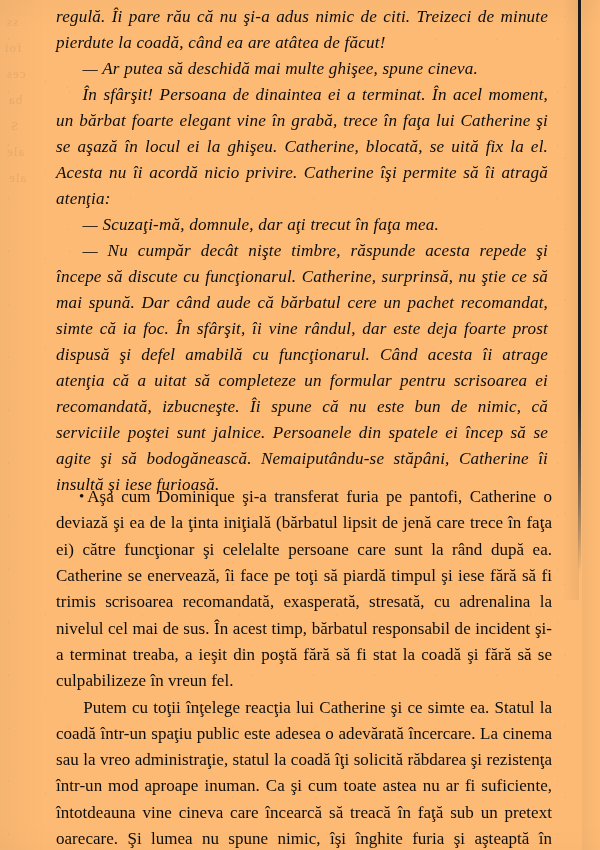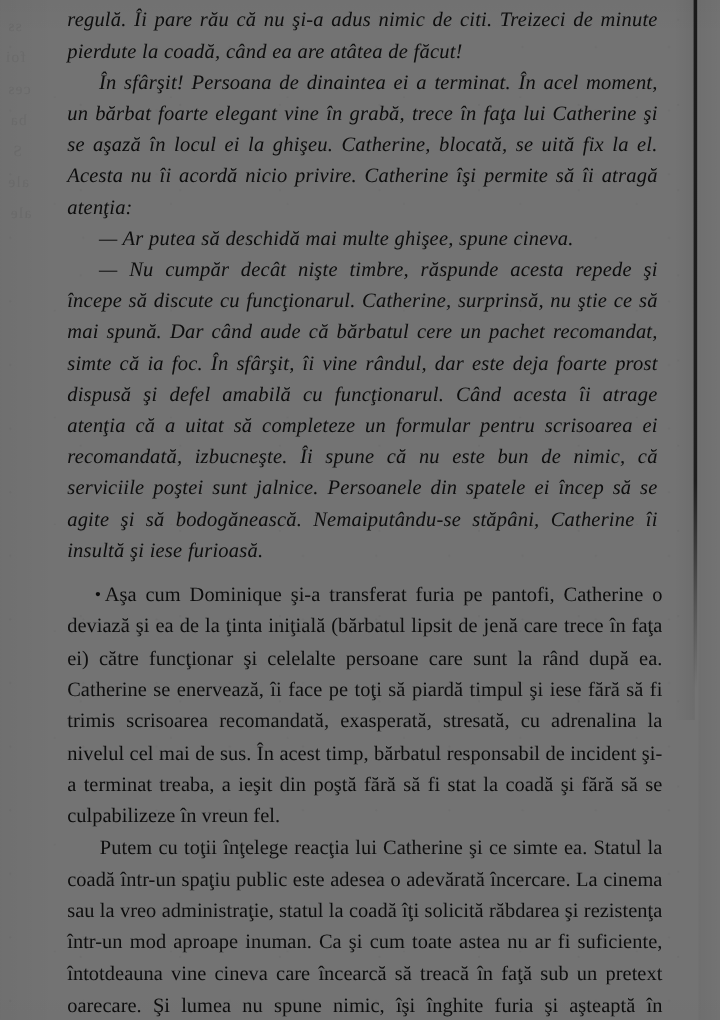--- a/index.html
+++ b/index.html
@@ -14,21 +14,21 @@
     font-family: "Liberation Serif", "DejaVu Serif", serif;
     color: #0d0d0d;
     position: relative;
   }
 
   #page {
     position: absolute;
     top: 0; left: 0;
     width: 600px;
     height: 850px;
-    background: #737373;
+    background: #fdba74;
     overflow: hidden;
   }
 
   
   #paper-tone {
     position: absolute;
     inset: 0;
     background:
       linear-gradient(to right, rgba(0,0,0,0.030) 0px, rgba(0,0,0,0.0) 46px),
       linear-gradient(to bottom, rgba(0,0,0,0.018) 0px, rgba(0,0,0,0.0) 30px),
@@ -171,22 +171,23 @@
       <span class="ghost" style="left: 8px; top: 92px;">ba</span>
       <span class="ghost" style="left: 10px; top: 118px;">S</span>
       <span class="ghost" style="left: 6px; top: 144px;">ale</span>
       <span class="ghost" style="left: 8px; top: 170px;">ale</span>
     </div>
 
   <div id="textblock">
 
     <section id="italic-section">
       <p class="para">regulă. Îi pare rău că nu şi-a adus nimic de citi. Treizeci de minute pierdute la coadă, când ea are atâtea de făcut!</p>
+      <p class="para dash-para">— Ar putea să deschidă mai multe ghişee, spune cineva.</p>
       <p class="para">În sfârşit! Persoana de dinaintea ei a terminat. În acel moment, un bărbat foarte elegant vine în grabă, trece în faţa lui Catherine şi se aşază în locul ei la ghişeu. Catherine, blocată, se uită fix la el. Acesta nu îi acordă nicio privire. Catherine îşi permite să îi atragă atenţia:</p>
-      <p class="para dash-para">— Ar putea să deschidă mai multe ghişee, spune cineva.</p>
+      <p class="para dash-para">— Scuzaţi-mă, domnule, dar aţi trecut în faţa mea.</p>
       <p class="para dash-para">— Nu cumpăr decât nişte timbre, răspunde acesta repede şi începe să discute cu funcţionarul. Catherine, surprinsă, nu ştie ce să mai spună. Dar când aude că bărbatul cere un pachet recomandat, simte că ia foc. În sfârşit, îi vine rândul, dar este deja foarte prost dispusă şi defel amabilă cu funcţionarul. Când acesta îi atrage atenţia că a uitat să completeze un formular pentru scrisoarea ei recomandată, izbucneşte. Îi spune că nu este bun de nimic, că serviciile poştei sunt jalnice. Persoanele din spatele ei încep să se agite şi să bodogănească. Nemaiputându-se stăpâni, Catherine îi insultă şi iese furioasă.</p>
     </section>
 
     <section id="roman-section">
       <p class="para bullet-lead"><span class="bullet-glyph">•</span><span>Aşa cum Dominique şi-a transferat furia pe pantofi, Catherine o deviază şi ea de la ţinta iniţială (bărbatul lipsit de jenă care trece în faţa ei) către funcţionar şi celelalte persoane care sunt la rând după ea. Catherine se enervează, îi face pe toţi să piardă timpul şi iese fără să fi trimis scrisoarea recomandată, exasperată, stresată, cu adrenalina la nivelul cel mai de sus. În acest timp, bărbatul responsabil de incident şi-a terminat treaba, a ieşit din poştă fără să fi stat la coadă şi fără să se culpabilizeze în vreun fel.</span></p>
       <p class="para indented">Putem cu toţii înţelege reacţia lui Catherine şi ce simte ea. Statul la coadă într-un spaţiu public este adesea o adevărată încercare. La cinema sau la vreo administraţie, statul la coadă îţi solicită răbdarea şi rezistenţa într-un mod aproape inuman. Ca şi cum toate astea nu ar fi suficiente, întotdeauna vine cineva care încearcă să treacă în faţă sub un pretext oarecare. Şi lumea nu spune nimic, îşi înghite furia şi aşteaptă în continuare. Catherine nu are un comportament atât de pasiv, dar atitudinea ei pare totuşi inadecvată. Îşi reţine furia şi o exprimă mai târziu, însă greşeşte</p>
     </section>
 
   </div>
 

